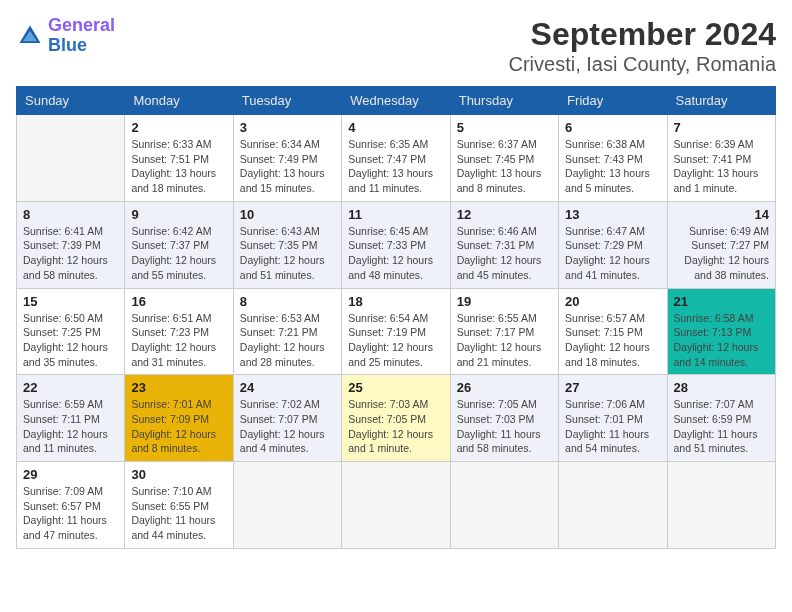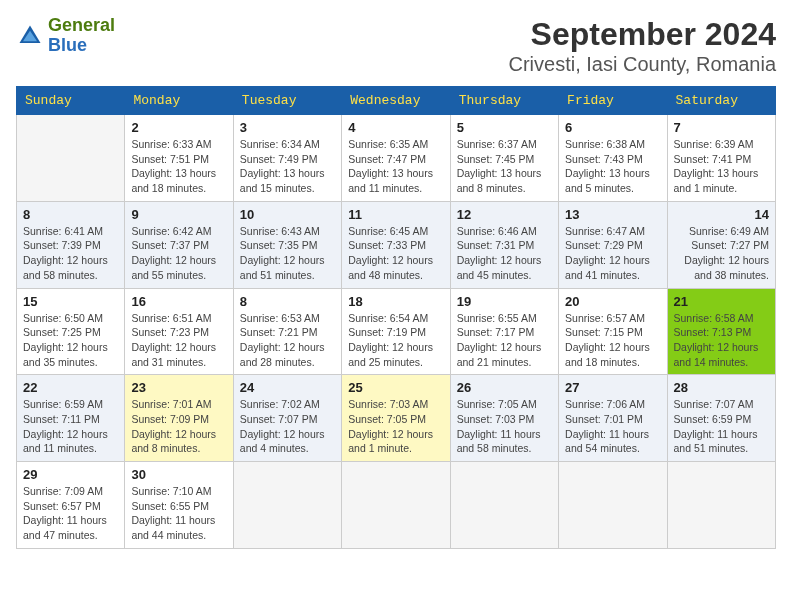--- a/index.html
+++ b/index.html
@@ -22,21 +22,21 @@
       gap: 4px;
     }
     .logo-text {
       display: flex;
       flex-direction: column;
       line-height: 1.1;
     }
     .logo-general {
       font-size: 18px;
       font-weight: bold;
-      color: #4d7c0f;
+      color: #8b5cf6;
     }
     .logo-blue {
       font-size: 18px;
       font-weight: bold;
       color: #2a6ebb;
     }
     .logo-icon {
       width: 28px;
       height: 28px;
     }
@@ -52,27 +52,26 @@
       font-size: 20px;
       color: #555;
     }
     .calendar {
       width: 100%;
       border-collapse: collapse;
       font-size: 11px;
     }
     .calendar th {
       background: #1a5fa8;
-      color: #fde047;
+      color: #e5e5e5;
       text-align: left;
       padding: 6px 8px;
       font-size: 13px;
       font-weight: normal;
       border: 1px solid #1a5fa8;
-      font-family: Liberation Mono, monospace;
     }
     .calendar td {
       border: 1px solid #ccc;
       vertical-align: top;
       padding: 5px 6px;
       width: 14.28%;
       min-height: 80px;
       height: 80px;
       background: #fff;
     }
@@ -200,31 +199,31 @@
         <span class="day-info">Sunrise: 6:54 AM<br>Sunset: 7:19 PM<br>Daylight: 12 hours and 25 minutes.</span>
       </td>
         <td style="background: rgb(255, 255, 255); border-radius: 26px;">
         <span class="day-number">19</span>
         <span class="day-info">Sunrise: 6:55 AM<br>Sunset: 7:17 PM<br>Daylight: 12 hours and 21 minutes.</span>
       </td>
         <td style="background: rgb(255, 255, 255);">
         <span class="day-number">20</span>
         <span class="day-info">Sunrise: 6:57 AM<br>Sunset: 7:15 PM<br>Daylight: 12 hours and 18 minutes.</span>
       </td>
-        <td style="background: #84cc16;">
+        <td style="background: #14b8a6;">
         <span class="day-number">21</span>
         <span class="day-info">Sunrise: 6:58 AM<br>Sunset: 7:13 PM<br>Daylight: 12 hours and 14 minutes.</span>
       </td>
       </tr>
       <tr style="background: rgb(240, 244, 249);">
         <td style="background: rgb(238, 242, 248);">
         <span class="day-number">22</span>
         <span class="day-info">Sunrise: 6:59 AM<br>Sunset: 7:11 PM<br>Daylight: 12 hours and 11 minutes.</span>
       </td>
-        <td style="background: #fef9c3; margin-top: 21px;">
+        <td style="background: #eab308; margin-top: 21px;">
         <span class="day-number">23</span>
         <span class="day-info">Sunrise: 7:01 AM<br>Sunset: 7:09 PM<br>Daylight: 12 hours and 8 minutes.</span>
       </td>
         <td style="background: rgb(238, 242, 248);">
         <span class="day-number">24</span>
         <span class="day-info">Sunrise: 7:02 AM<br>Sunset: 7:07 PM<br>Daylight: 12 hours and 4 minutes.</span>
       </td>
         <td style="background: #fef9c3;">
         <span class="day-number">25</span>
         <span class="day-info">Sunrise: 7:03 AM<br>Sunset: 7:05 PM<br>Daylight: 12 hours and 1 minute.</span>

